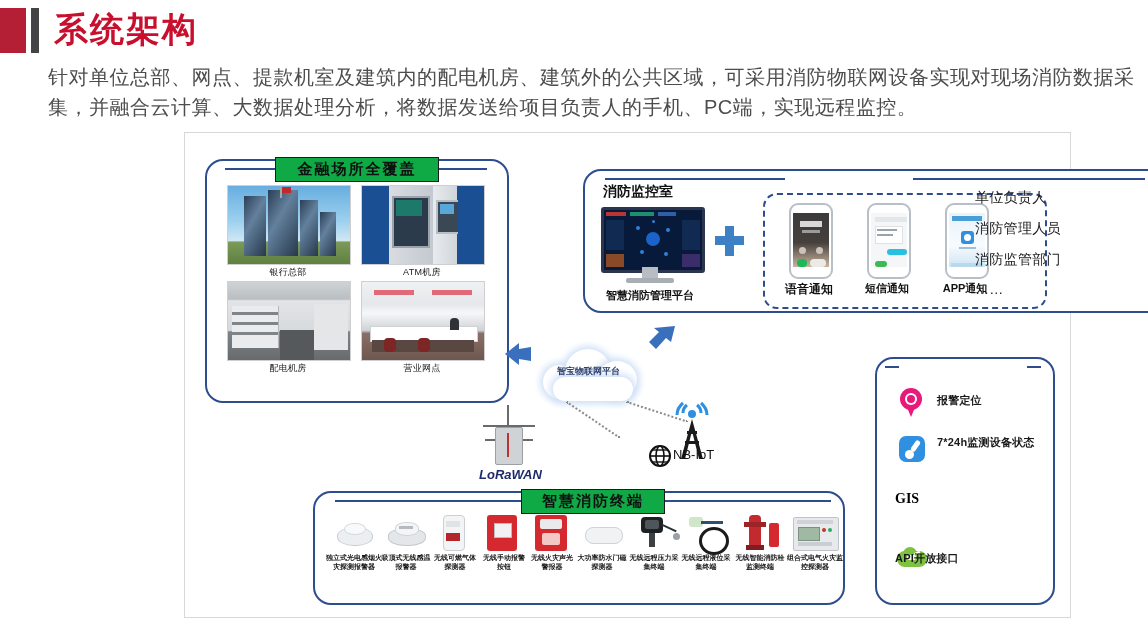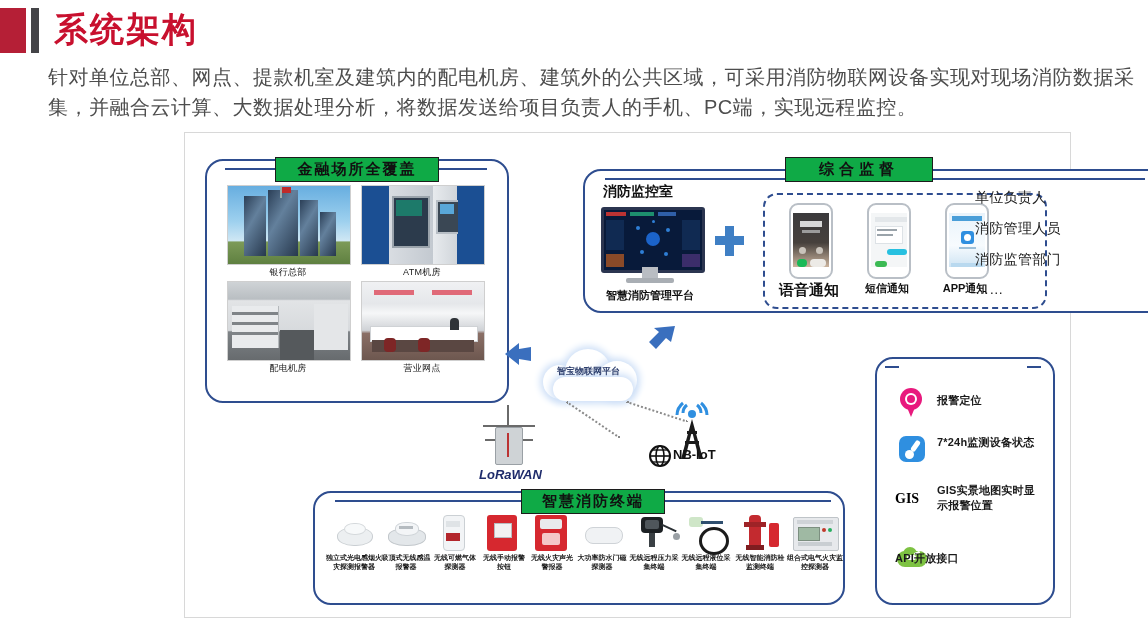--- a/index.html
+++ b/index.html
@@ -55,21 +55,21 @@
   .cl{position:absolute;background:#fff;border-radius:50%;box-shadow:0 0 7px 3px #cfe0f7;}
   .cloudtxt{position:absolute;font-size:9px;color:#2b3c6b;font-weight:bold;z-index:4;white-space:nowrap;}
   .arrow{position:absolute;}
   .dash-line{position:absolute;border-top:2px dotted #8a8a8a;transform-origin:0 0;}
   .app-ico{position:absolute;}
   .app-txt{position:absolute;font-size:11px;color:#1a1a1a;font-weight:bold;line-height:15px;letter-spacing:.2px;}
   
   .devimg{position:absolute;}
   .devcap{position:absolute;font-size:7px;line-height:9px;color:#1a1a1a;text-align:center;font-weight:bold;}
   .lora{position:absolute;font-size:13px;font-weight:bold;color:#1e2b6b;font-style:italic;}
-  .nbiot{position:absolute;font-size:13px;font-weight:bold;color:#111;}
+  .nbiot{position:absolute;font-size:13px;font-weight:normal;color:#111;}
 </style>
 </head>
 <body>
 
 <div class="hdr">
   <div class="hdr-red"></div>
   <div class="hdr-gray"></div>
   <div class="hdr-title">系统架构</div>
 </div>
 <div class="intro">针对单位总部、网点、提款机室及建筑内的配电机房、建筑外的公共区域，可采用消防物联网设备实现对现场消防数据采集，并融合云计算、大数据处理分析，将数据发送给项目负责人的手机、PC端，实现远程监控。</div>
@@ -126,21 +126,20 @@
       <div style="position:absolute;left:22px;top:56px;width:12px;height:14px;background:#7e2626;border-radius:4px;"></div>
       <div style="position:absolute;left:56px;top:56px;width:12px;height:14px;background:#7e2626;border-radius:4px;"></div>
       <div style="position:absolute;left:88px;top:36px;width:9px;height:12px;background:#2f3338;border-radius:4px 4px 0 0;"></div>
     </div>
   </div>
   <div class="cap" style="left:176px;top:229px;width:122px;">营业网点</div>
 
   <div class="rpanel" style="left:398px;top:36px;width:580px;height:140px;"></div>
   <div class="badge-line" style="left:420px;top:45px;width:180px;"></div>
   <div class="badge-line" style="left:728px;top:45px;width:232px;"></div>
-  <div class="badge" style="left:600px;top:24px;width:126px;letter-spacing:5px;">综合监督</div>
 
   <div style="position:absolute;left:418px;top:50px;font-size:14px;font-weight:bold;color:#111;">消防监控室</div>
 
   <div>
     <div class="mon-screen" style="position:absolute;left:416px;top:74px;width:98px;height:60px;">
       <div style="position:absolute;left:2px;top:2px;width:20px;height:4px;background:#b33;"></div>
       <div style="position:absolute;left:26px;top:2px;width:24px;height:4px;background:#1d8f6e;"></div>
       <div style="position:absolute;left:54px;top:2px;width:18px;height:4px;background:#2f5fa8;"></div>
       <div style="position:absolute;left:2px;top:10px;width:18px;height:30px;background:#102a52;"></div>
       <div style="position:absolute;left:78px;top:10px;width:18px;height:30px;background:#102a52;"></div>
@@ -168,21 +167,21 @@
   <div class="phone" style="left:604px;top:70px;width:40px;height:72px;">
     <div class="phone-scr" style="background:linear-gradient(#3b3a3c 0%,#46403c 55%,#cbb49e 100%);">
       <div style="position:absolute;left:7px;top:8px;width:22px;height:6px;background:#d8d8d8;"></div>
       <div style="position:absolute;left:9px;top:17px;width:18px;height:3px;background:#9b9b9b;"></div>
       <div style="position:absolute;left:6px;top:34px;width:7px;height:7px;background:#c9c3bb;border-radius:50%;"></div>
       <div style="position:absolute;left:23px;top:34px;width:7px;height:7px;background:#c9c3bb;border-radius:50%;"></div>
       <div style="position:absolute;left:4px;top:46px;width:10px;height:8px;background:#19b957;border-radius:5px;"></div>
       <div style="position:absolute;left:17px;top:46px;width:16px;height:8px;background:#eceae6;border-radius:4px;"></div>
     </div>
   </div>
-  <div style="position:absolute;left:586px;top:148px;width:76px;text-align:center;font-size:15px;font-weight:bold;color:#111;">语音通知</div>
+  <div style="position:absolute;left:586px;top:148px;width:76px;text-align:center;font-size:12px;font-weight:bold;color:#111;">语音通知</div>
 
   <div class="phone" style="left:682px;top:70px;width:40px;height:72px;">
     <div class="phone-scr" style="background:#f4f6f7;">
       <div style="position:absolute;left:4px;top:4px;width:32px;height:5px;background:#e3e7ea;"></div>
       <div style="position:absolute;left:4px;top:13px;width:26px;height:16px;background:#ffffff;border:1px solid #dde2e6;"></div>
       <div style="position:absolute;left:6px;top:16px;width:20px;height:2px;background:#9aa3aa;"></div>
       <div style="position:absolute;left:6px;top:21px;width:16px;height:2px;background:#9aa3aa;"></div>
       <div style="position:absolute;left:16px;top:36px;width:20px;height:6px;background:#27c0e0;border-radius:3px;"></div>
       <div style="position:absolute;left:4px;top:48px;width:12px;height:6px;background:#3cba54;border-radius:3px;"></div>
     </div>
@@ -218,21 +217,20 @@
   </div>
   <div class="app-txt" style="left:752px;top:260px;width:104px;">报警定位</div>
 
   <div class="app-ico" style="left:714px;top:303px;width:26px;height:26px;background:#2f8fe0;border-radius:7px;">
     <div style="position:absolute;left:14px;top:4px;width:5px;height:12px;background:#fff;transform:rotate(35deg);border-radius:2px;"></div>
     <div style="position:absolute;left:6px;top:14px;width:9px;height:9px;background:#fff;border-radius:50%;"></div>
   </div>
   <div class="app-txt" style="left:752px;top:302px;width:106px;">7*24h监测设备状态</div>
 
   <div class="app-ico" style="left:710px;top:358px;width:34px;height:18px;font-size:14px;font-weight:bold;color:#000;font-family:'Liberation Serif',serif;">GIS</div>
-  <div class="app-txt" style="left:752px;top:350px;width:108px;">GIS实景地图实时显示报警位置</div>
 
   <div class="app-ico" style="left:712px;top:414px;width:30px;height:22px;">
     <div style="position:absolute;left:0;top:4px;width:30px;height:16px;background:#7dc242;border-radius:10px;"></div>
     <div style="position:absolute;left:6px;top:0px;width:14px;height:14px;background:#7dc242;border-radius:50%;"></div>
     <div style="position:absolute;left:10px;top:8px;width:9px;height:5px;background:#fff;border-radius:2px;"></div>
     <div style="position:absolute;left:17px;top:5px;width:6px;height:2px;background:#fff;transform:rotate(-25deg);"></div>
   </div>
   <div class="app-txt" style="left:710px;top:418px;width:104px;">API开放接口</div>
 
   <div class="cloud" style="left:350px;top:210px;width:120px;height:60px;">

